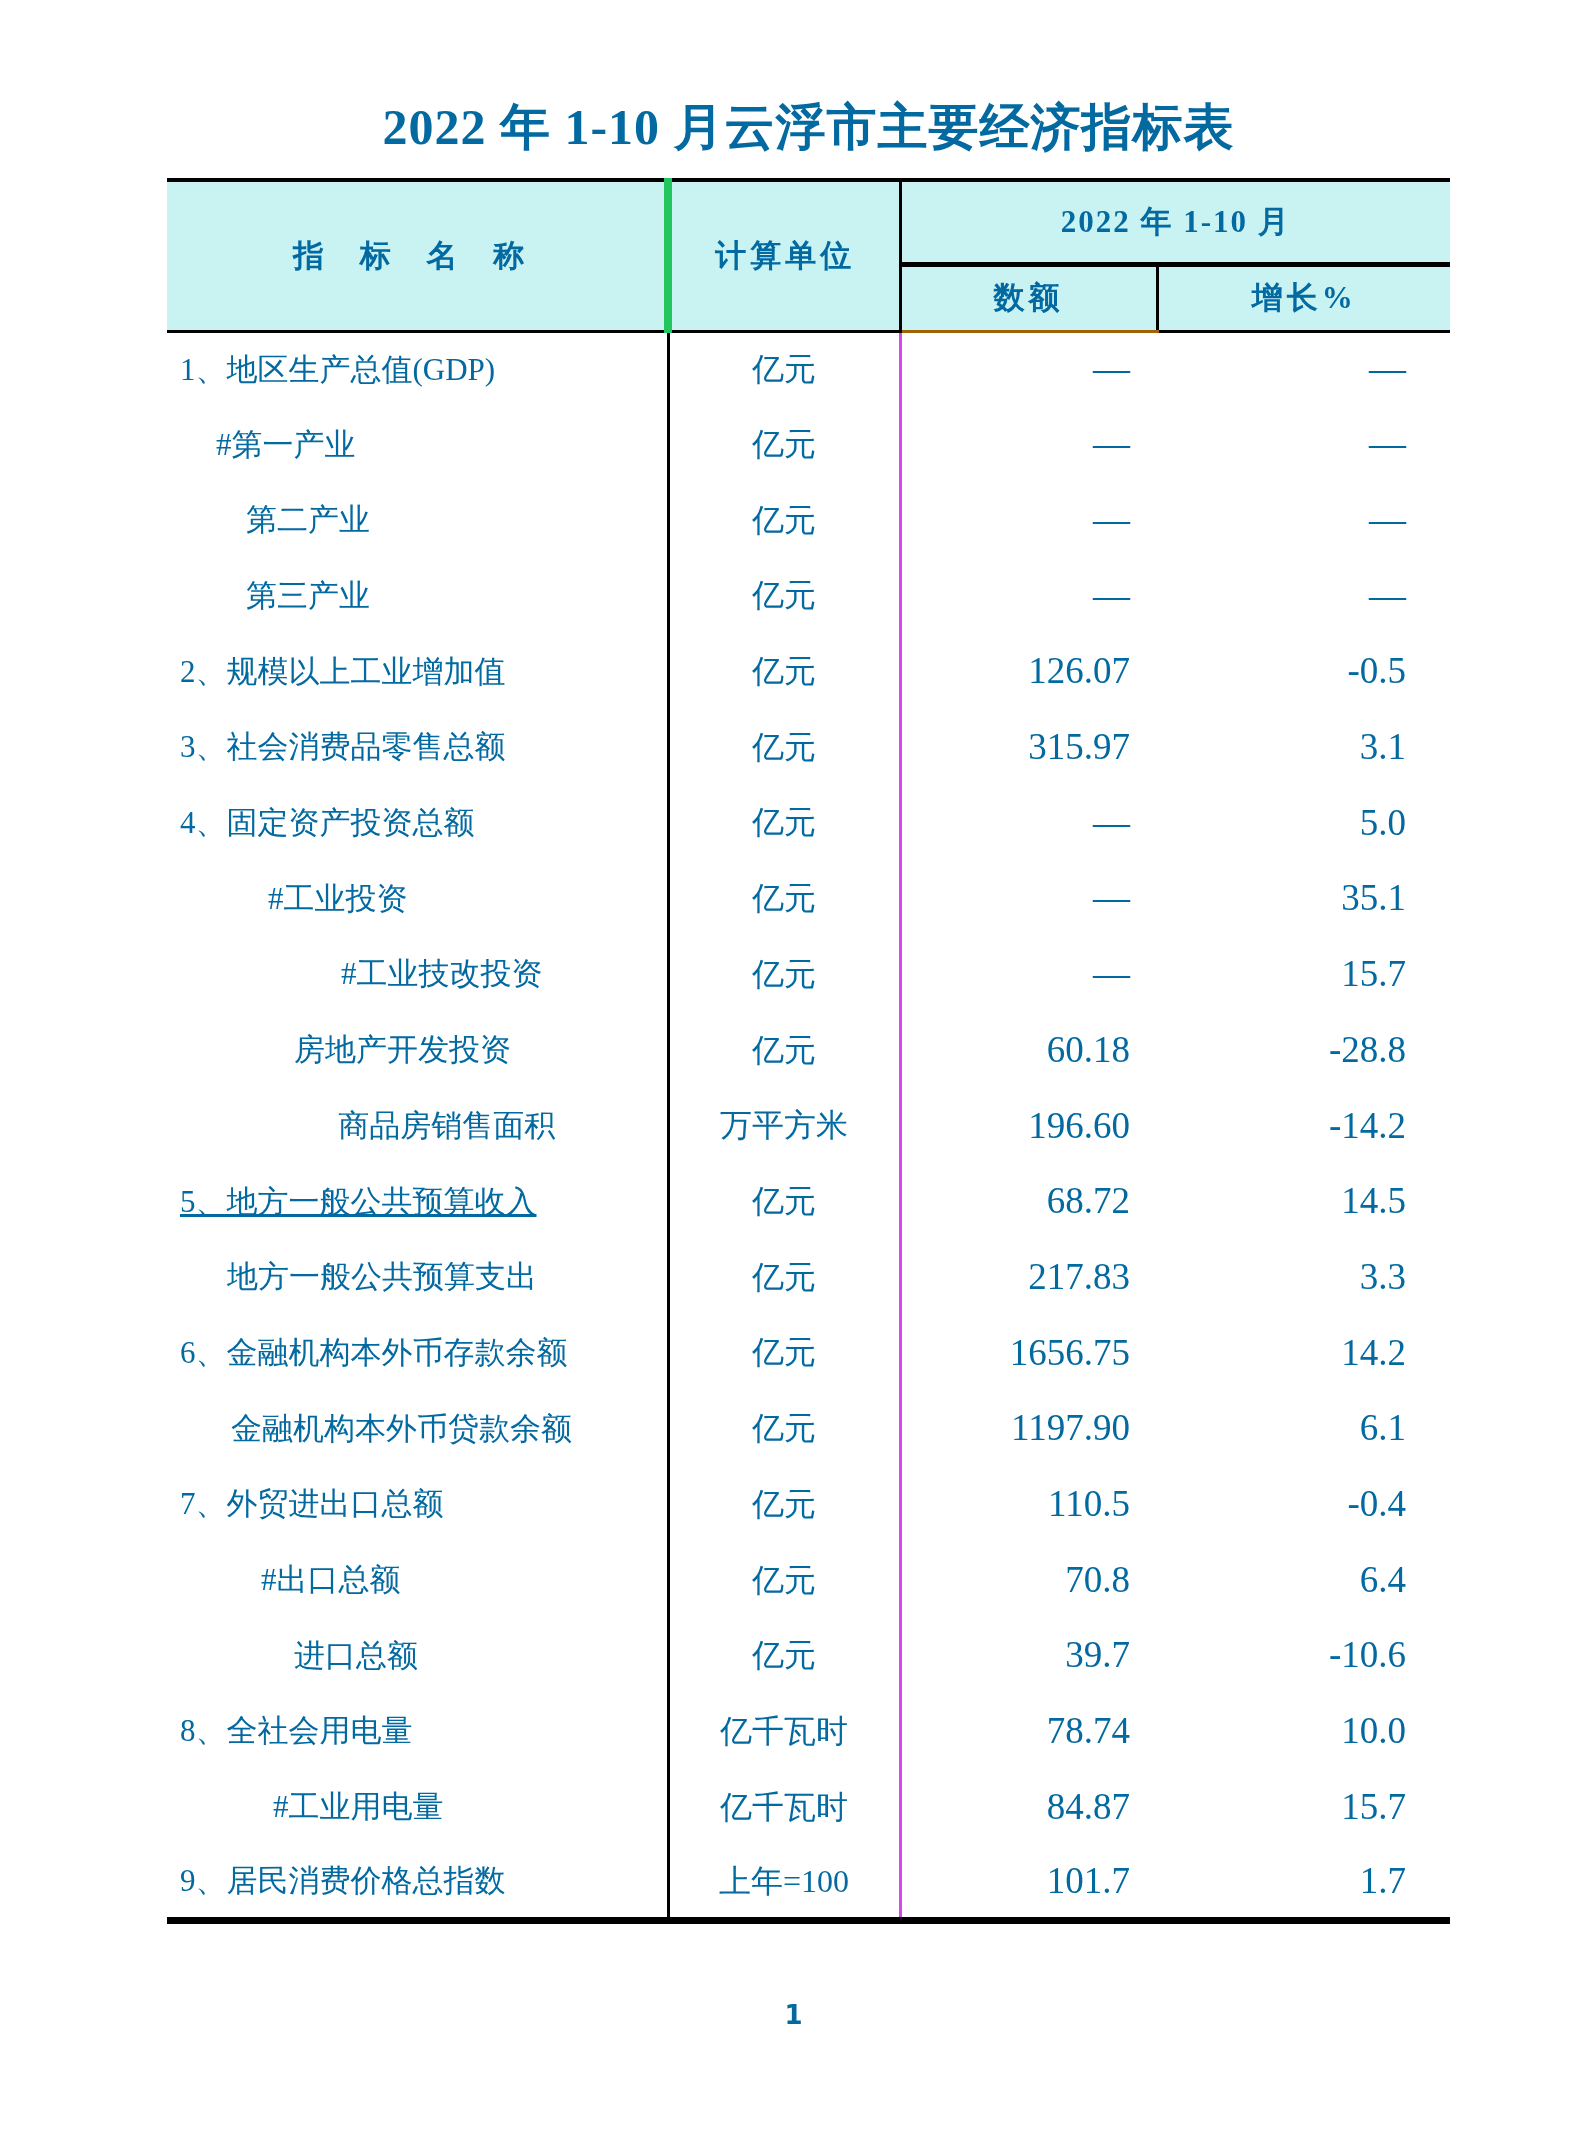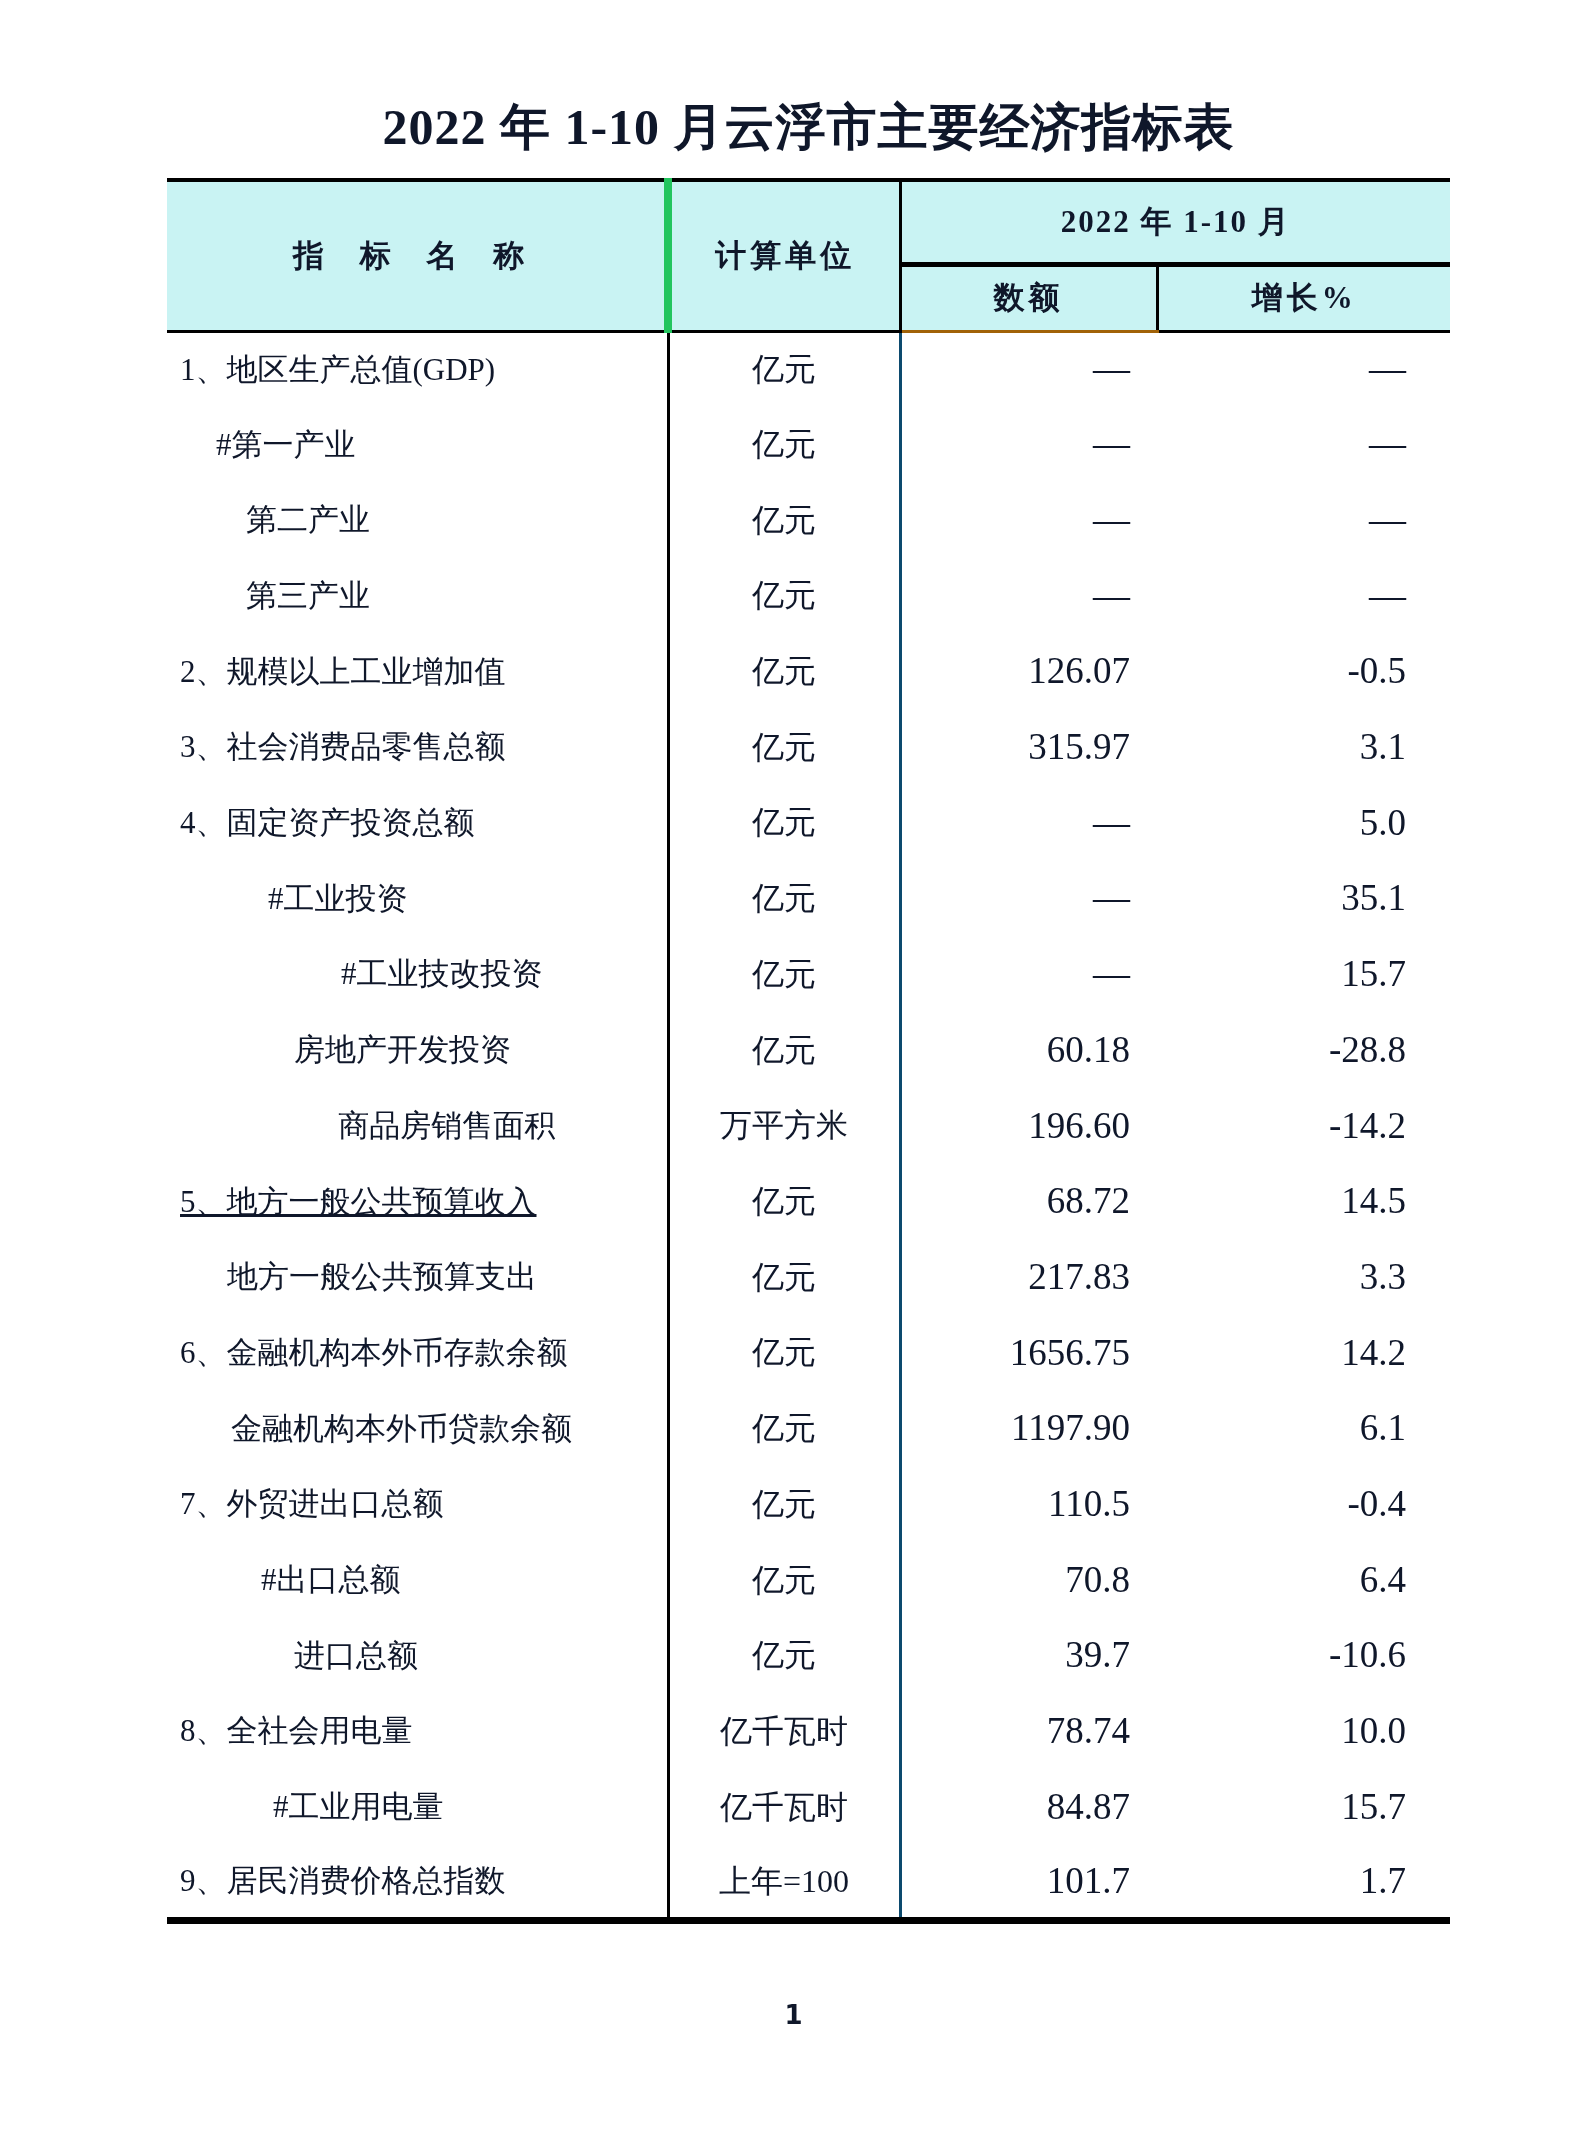--- a/index.html
+++ b/index.html
@@ -2,21 +2,21 @@
 <html><head>
 <meta charset="utf-8">
 <style>
   html, body { margin: 0; padding: 0; background: #ffffff; }
   .page {
     position: relative;
     width: 1587px;
     height: 2134px;
     background: #ffffff;
     font-family: "Liberation Serif", "DejaVu Serif", serif;
-    color: #0f172a;
+    color: #0369a1;
     overflow: hidden;
   }
   .doc-title {
     position: absolute;
     top: 98px;
     left: 167px;
     width: 1283px;
     text-align: center;
     font-size: 50px;
     line-height: 58px;
@@ -75,21 +75,21 @@
 
   tbody tr { height: 75.71px; }
   tbody td {
     vertical-align: middle;
     padding: 0;
     font-size: 31px;
     line-height: 1.1;
     white-space: nowrap;
   }
   td.c-name  { border-right: 3px solid #000; text-align: left; }
-  td.c-unit  { border-right: 3px solid #0c4a6e; text-align: center; font-size: 32px; }
+  td.c-unit  { border-right: 3px solid #d946ef; text-align: center; font-size: 32px; }
   td.c-amount { text-align: right; padding-right: 27px; font-size: 37px; }
   td.c-growth { text-align: right; padding-right: 44px; font-size: 37px; }
 
   .page-number {
     position: absolute;
     top: 2000px;
     left: 0;
     width: 1587px;
     text-align: center;
     font-family: "DejaVu Sans", sans-serif;

